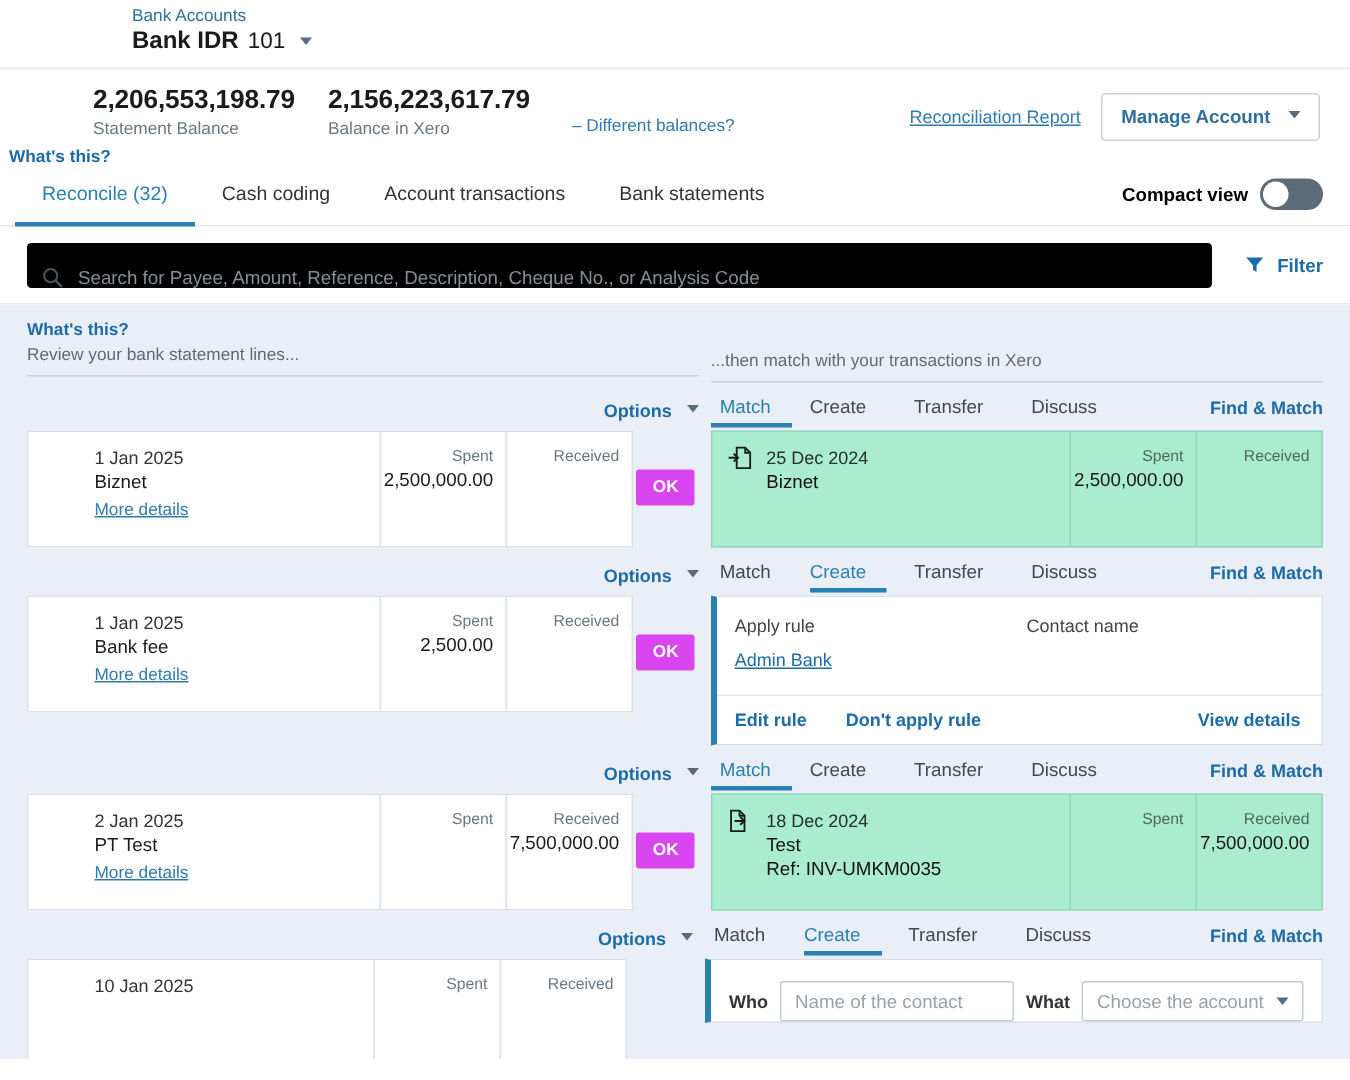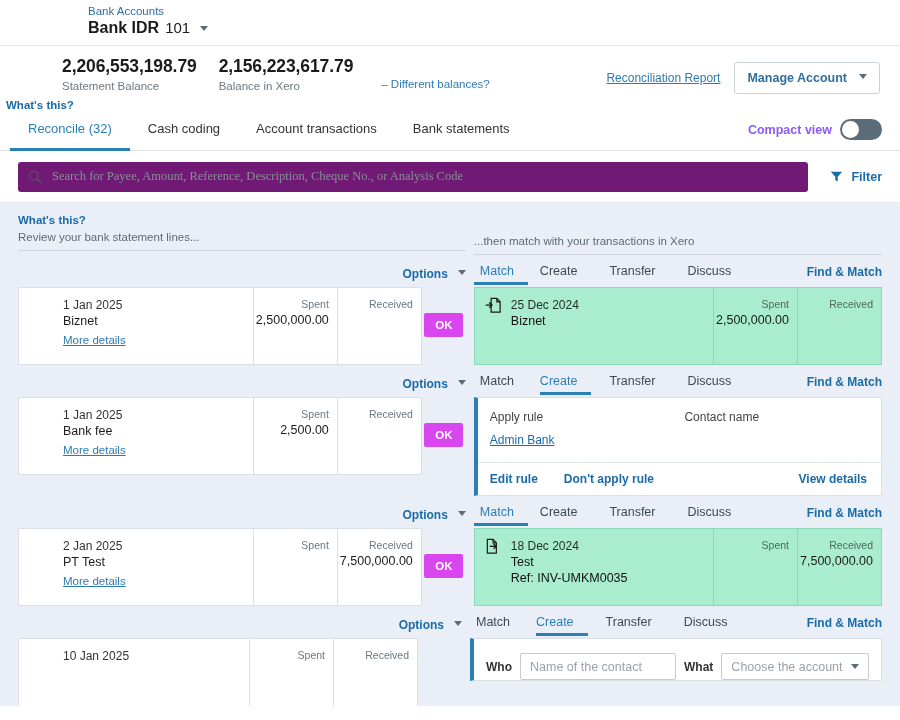--- a/index.html
+++ b/index.html
@@ -60,40 +60,39 @@
     height: 42px; border-bottom: 1px solid #dfe3e6;
     display: flex; align-items: stretch; padding-left: 10px; background: #fff;
   }
   .tab {
     padding: 0 18px; display: flex; align-items: center;
     font-size: 13px; color: #333; cursor: pointer;
     border-bottom: 3px solid transparent; margin-bottom: -1px;
   }
   .tab.active { color: #2a7fb5; border-bottom-color: #2a7fb5; }
   .tabbar-right { margin-left: auto; display: flex; align-items: center; gap: 8px; padding-right: 18px; }
-  .compact-label { font-size: 12.5px; font-weight: bold; color: #8b5cf6; }
+  .compact-label { font-size: 12.5px; font-weight: bold; color: #000000; }
   .switch {
     width: 42px; height: 21px; border-radius: 11px; background: #5b6b78;
     position: relative; cursor: pointer;
   }
   .switch .knob {
     position: absolute; top: 2px; left: 2px; width: 17px; height: 17px;
     border-radius: 50%; background: #fff;
   }
 
   
   .searchrow {
     height: 52px; display: flex; align-items: center;
     padding: 0 18px; background: #fff; border-bottom: 1px solid #e6eaee;
   }
   .searchbox {
-    flex: 1; height: 30px; background: #701a75; border-radius: 3px;
-    display: flex; align-items: center; padding: 0 10px; gap: 10px;
+    flex: 1; height: 30px; background: #000000; border-radius: 3px;
+    display: flex; align-items: flex-end; padding: 0 10px; gap: 10px;
     max-width: 790px;
-    font-family: Liberation Serif, serif;
   }
   .searchbox .ph { font-size: 12.5px; color: #868e96; }
   .filter-btn {
     margin-left: auto; display: flex; align-items: center; gap: 8px;
     padding-left: 22px; cursor: pointer;
   }
   .filter-btn span { font-size: 12.5px; font-weight: bold; color: #1a6ba8; }
 
   
   .body {

